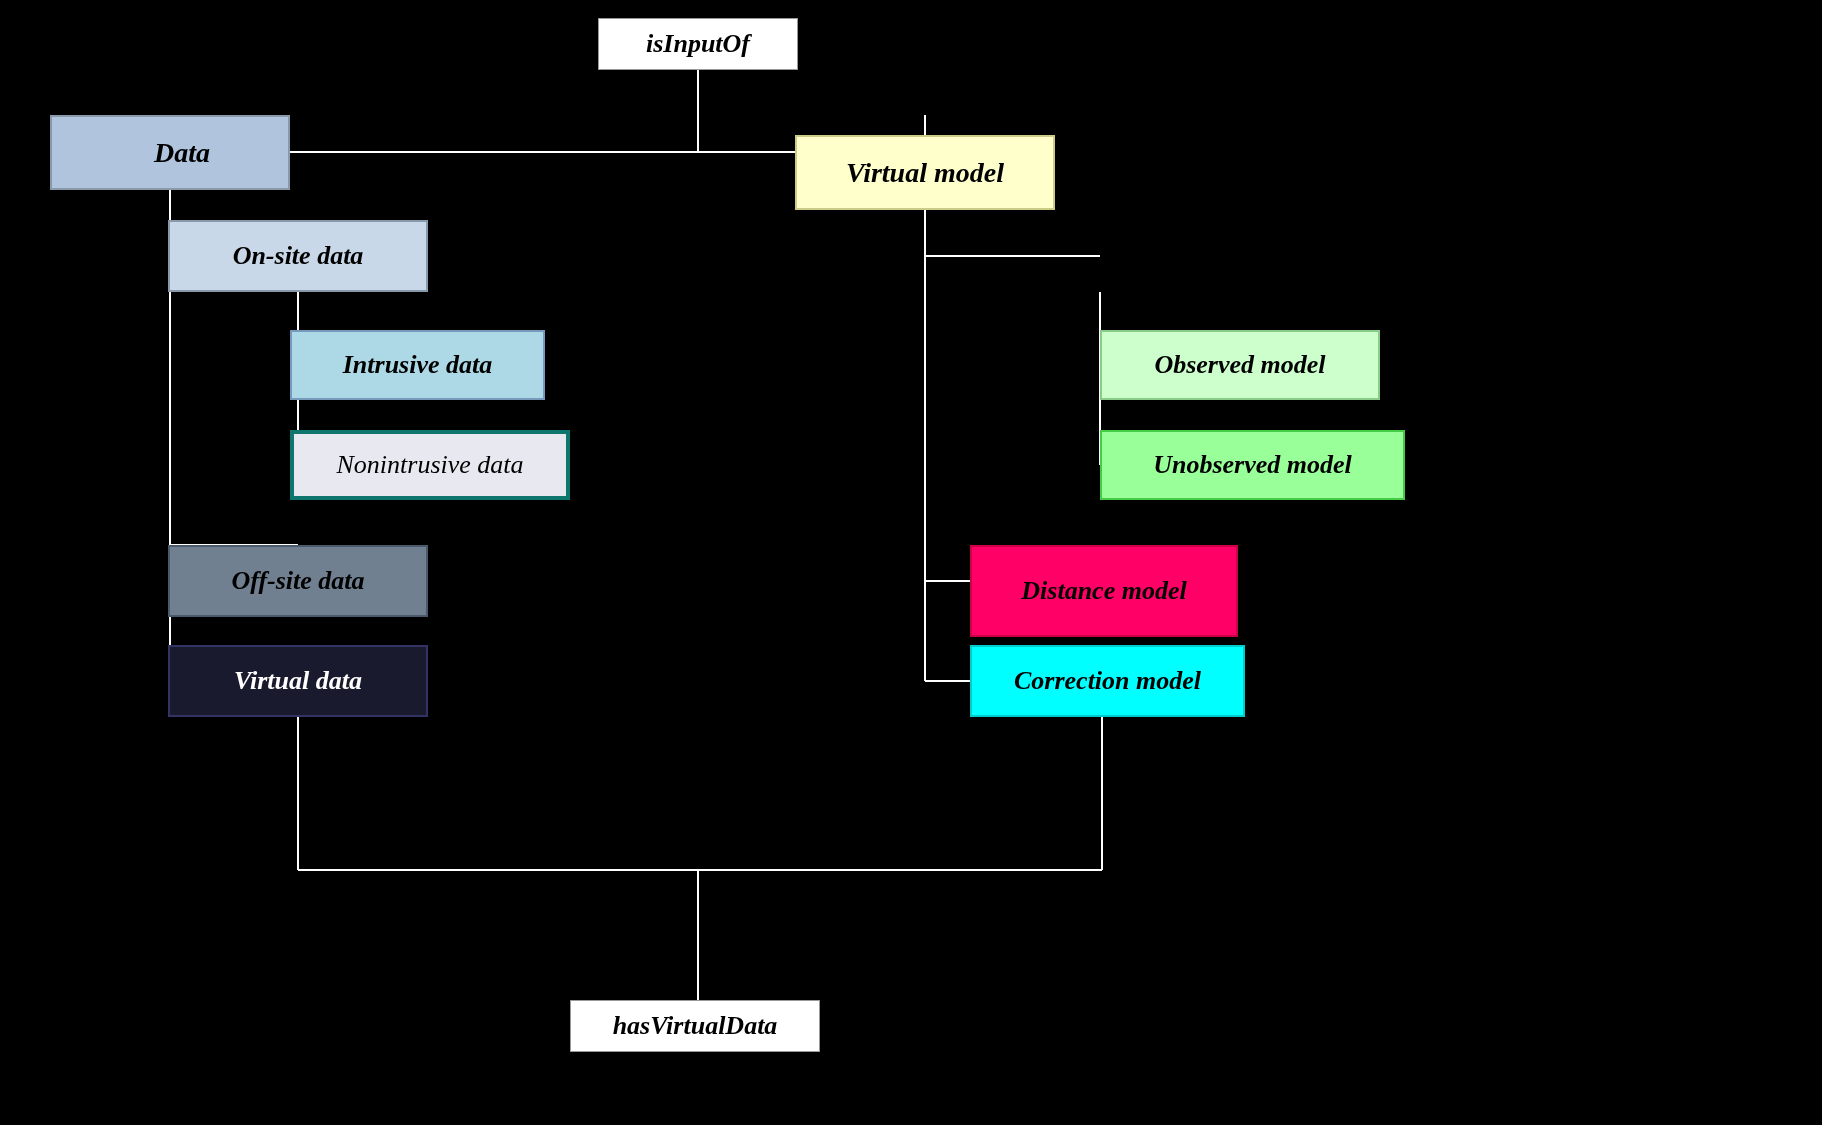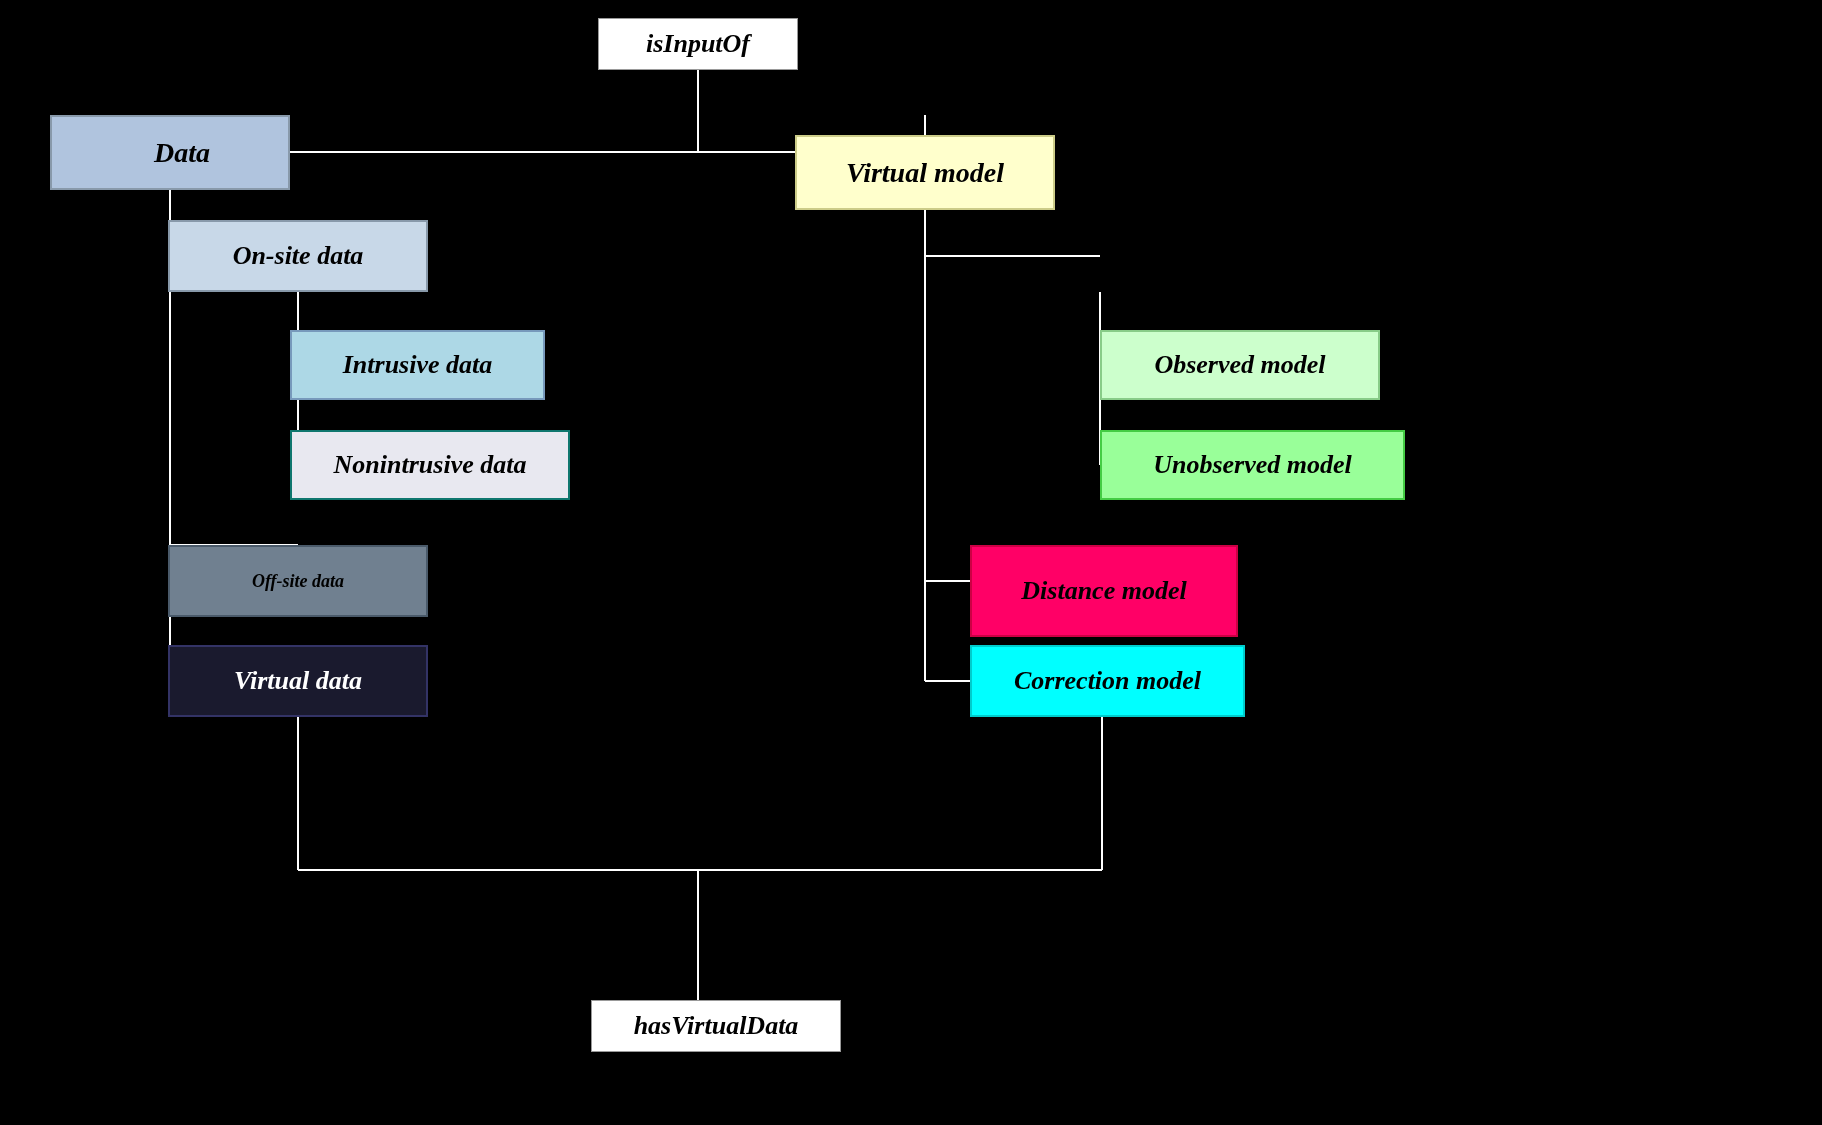--- a/index.html
+++ b/index.html
@@ -117,40 +117,40 @@
 
 
   <div class="node" style="left:290px; top:330px; width:255px; height:70px; background:#add8e6; color:#000; border:2px solid #7799bb; font-size:26px; font-style:italic; font-weight:bold;">
     <span>Intrusive data</span>
   </div>
 
   <div class="node" style="left:1100px; top:330px; width:280px; height:70px; background:#ccffcc; color:#000; border:2px solid #88cc88; font-size:26px; font-style:italic; font-weight:bold;">
     <span>Observed model</span>
   </div>
 
-  <div class="node" style="left:290px; top:430px; width:280px; height:70px; background:#e8e8f0; color:#000; border:2px solid #0f766e; font-size:26px; font-style:italic; font-weight:bold;justify-content:center;">
+  <div class="node" style="left:290px; top:430px; width:280px; height:70px; background:#e8e8f0; color:#000; border:4px solid #0f766e; font-size:26px; font-style:italic; font-weight:normal;justify-content:center;">
     <span>Nonintrusive data</span>
   </div>
 
   <div class="node" style="left:1100px; top:430px; width:305px; height:70px; background:#99ff99; color:#000; border:2px solid #44cc44; font-size:26px; font-style:italic; font-weight:bold;">
     <span>Unobserved model</span>
   </div>
 
-  <div class="node" style="left:168px; top:545px; width:260px; height:72px; background:#708090; color:#000; border:2px solid #4a5a6a; font-size:18px; font-style:italic; font-weight:bold;">
+  <div class="node" style="left:168px; top:545px; width:260px; height:72px; background:#708090; color:#000; border:2px solid #4a5a6a; font-size:26px; font-style:italic; font-weight:bold;">
     <span>Off-site data</span>
   </div>
 
   <div class="node" style="left:970px; top:545px; width:268px; height:92px; background:#ff0066; color:#000; border:2px solid #cc0044; font-size:26px; font-weight:bold;">
     <span>Distance model</span>
   </div>
 
   <div class="node" style="left:168px; top:645px; width:260px; height:72px; background:#1a1a2e; color:#ffffff; border:2px solid #333366; font-size:26px; font-style:italic; font-weight:bold;">
     <span>Virtual data</span>
   </div>
 
   <div class="node" style="left:970px; top:645px; width:275px; height:72px; background:#00ffff; color:#000; border:2px solid #00cccc; font-size:26px; font-style:italic; font-weight:bold;">
     <span>Correction model</span>
   </div>
 
-  <div class="label-node" style="left:570px; top:1000px; width:250px; height:52px; background:#fff; color:#000; border:1px solid #999; font-style:italic; font-weight:bold; font-size:26px; display:flex; align-items:center; justify-content:center;margin-left:21px;">
+  <div class="label-node" style="left:570px; top:1000px; width:250px; height:52px; background:#fff; color:#000; border:1px solid #999; font-style:italic; font-weight:bold; font-size:26px; display:flex; align-items:center; justify-content:center;">
     <span>hasVirtualData</span>
   </div>
 </div>
 
 </body></html>

